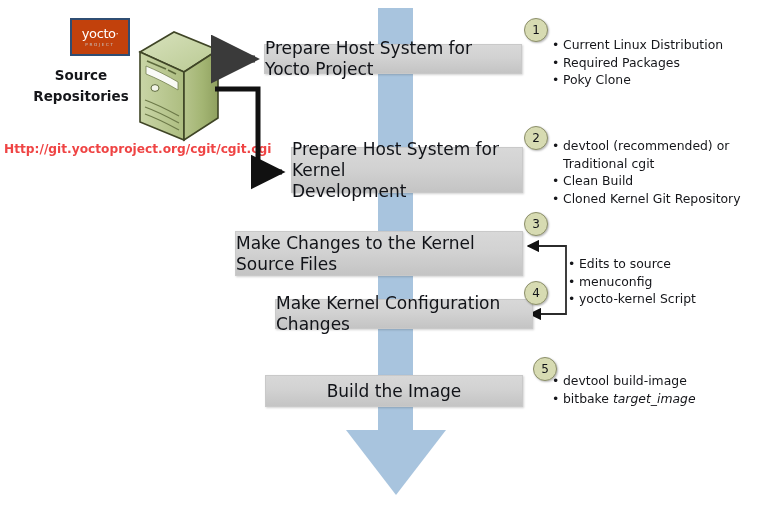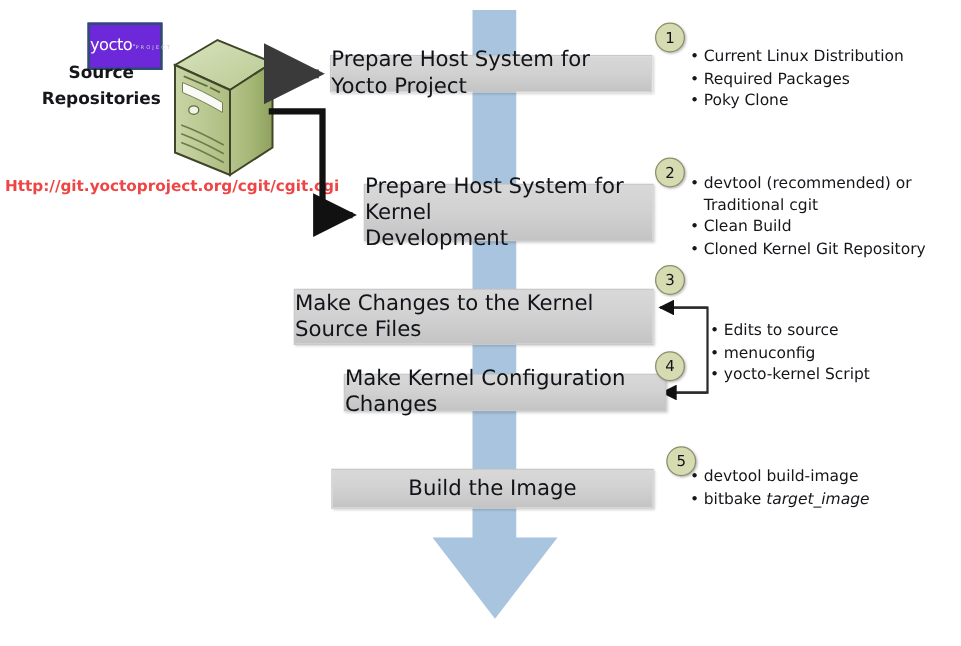--- a/index.html
+++ b/index.html
@@ -36,25 +36,27 @@
     border-top: 65px solid #a8c4de;
   }
 
   
   .yocto-logo {
     position: absolute;
     left: 70px;
     top: 18px;
     width: 60px;
     height: 38px;
-    background: #6d28d9;
+    background: #c2410c;
     border: 2px solid #2f4d73;
     box-sizing: border-box;
     display: flex;
+    flex-direction: column;
     align-items: center;
+    justify-content: center;
   }
   .yocto-logo .ylt {
     color: #ffffff;
     font-size: 13px;
     letter-spacing: -0.4px;
     line-height: 13px;
     font-family: "DejaVu Sans", "Liberation Sans", sans-serif;
   }
   .yocto-logo .ylt .dot { font-size: 9px; vertical-align: 1px; }
   .yocto-logo .ylb {
@@ -62,21 +64,21 @@
     font-size: 4.2px;
     letter-spacing: 1.6px;
     line-height: 6px;
     margin-top: 1px;
   }
 
   
   .src-label {
     position: absolute;
     left: 20px;
-    top: 48px;
+    top: 65px;
     width: 122px;
     text-align: center;
     font-size: 13.5px;
     font-weight: bold;
     color: #15161a;
     line-height: 21px;
   }
   .src-url {
     position: absolute;
     left: 4px;

